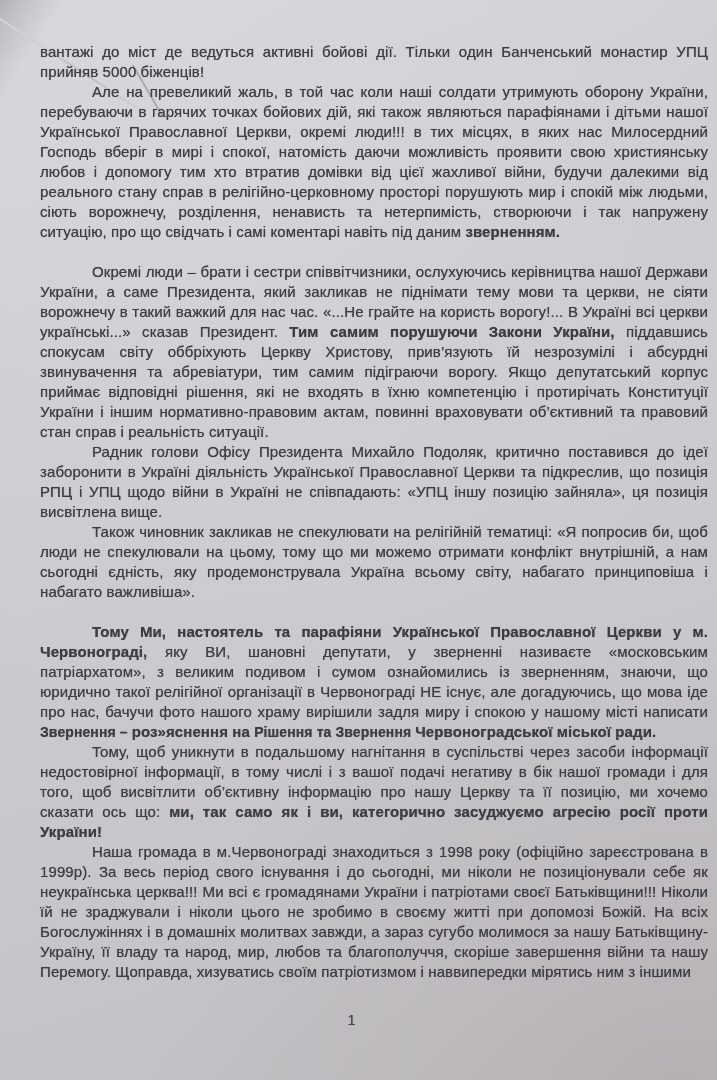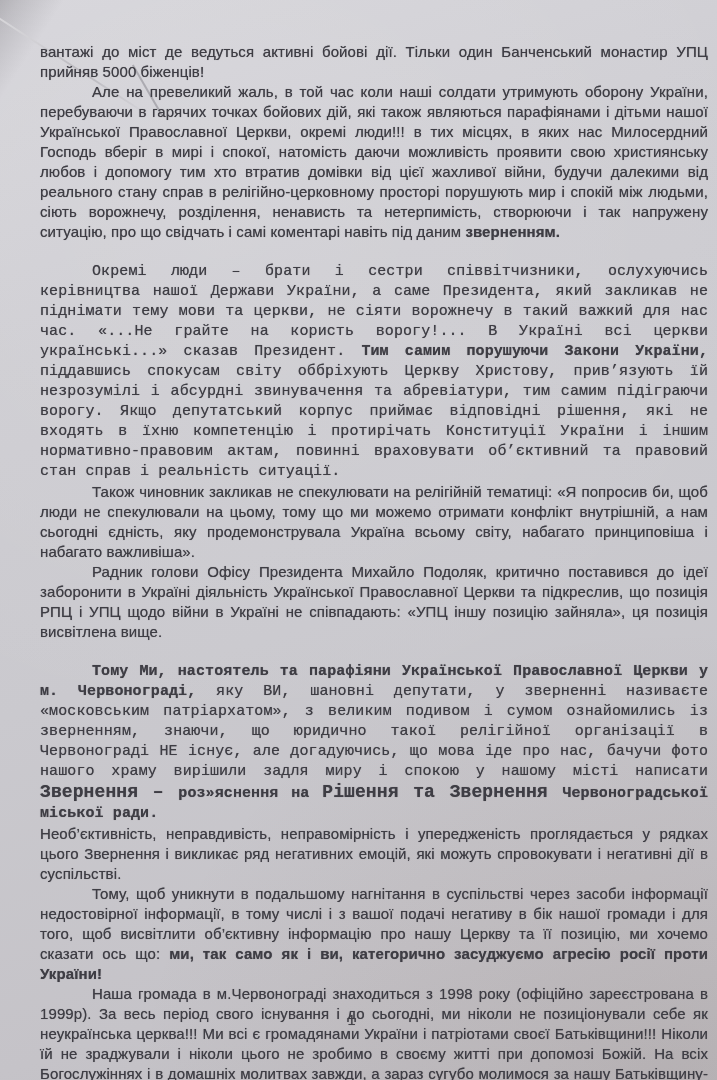--- a/index.html
+++ b/index.html
@@ -42,48 +42,47 @@
     position: absolute; left: 40px; right: 36px; top: 42px;
     color: #3e3d44;
     font-size: 15px;
     line-height: 20px;
     letter-spacing: 0.1px;
     text-align: justify;
     text-shadow: 0 0 0.7px rgba(62,61,68,0.75);
   }
   .text-area p { margin: 0; }
   .para-indent { text-indent: 52px; }
-  .gap-before { margin-top: 20px !important; font-family: Liberation Mono, monospace; }
+  .gap-before { margin-top: 20px !important; }
   .run-normal { font-weight: 400; }
   .run-italic { }
   .run-bold { font-weight: 700; }
   .run-bold-large { font-weight: 700; font-size: 15px; }
-  .run-bold-xlarge { font-weight: 700; font-size: 18px; }
+  .run-bold-xlarge { font-weight: 700; font-size: 14px; }
   .page-number {
     position: absolute; top: 1012px; left: 0; width: 703px;
     text-align: center;
     color: #46454b; font-size: 14.5px;
     text-shadow: 0 0 0.7px rgba(62,61,68,0.7);
   }
 </style>
 </head>
 <body>
 
 <div class="photo">
   <div class="corner-shadow"></div>
   <div class="crease"></div>
   <div class="crease2"></div>
   <div class="edge-right"></div>
 
   <div class="text-area" id="doc-body">
       <p><span class="run-normal">вантажі до міст де ведуться активні бойові дії.  Тільки один Банченський монастир УПЦ прийняв 5000 біженців!</span></p>
       <p class="para-indent"><span class="run-normal">Але на превеликий жаль, в той час коли наші солдати утримують оборону України, перебуваючи в гарячих точках бойових дій, які також являються парафіянами і дітьми нашої Української Православної Церкви, </span><span class="run-italic">окремі люди!!!</span><span class="run-normal"> в тих місцях, в яких нас Милосердний Господь вберіг в мирі і спокої, натомість даючи можливість проявити свою християнську любов і допомогу тим хто втратив домівки від цієї жахливої війни, будучи далекими від реального стану справ в релігійно-церковному просторі порушують мир і спокій між людьми, сіють ворожнечу, розділення, ненависть та нетерпимість, створюючи і так напружену ситуацію, про що свідчать і самі коментарі навіть під даним </span><span class="run-bold-large">зверненням.</span></p>
       <p class="para-indent gap-before"><span class="run-normal">Окремі люди – брати і сестри співвітчизники, ослухуючись керівництва нашої Держави України, а саме Президента, який закликав не піднімати тему мови та церкви, не сіяти ворожнечу в такий важкий для нас час. «...Не грайте на користь ворогу!... В Україні всі церкви українські...» сказав Президент. </span><span class="run-bold-large">Тим самим порушуючи Закони України,</span><span class="run-normal"> піддавшись спокусам світу оббріхують Церкву Христову, прив’язують їй незрозумілі і абсурдні звинувачення та абревіатури, тим самим підіграючи ворогу. Якщо депутатський корпус приймає відповідні рішення, які не входять в їхню компетенцію і протирічать Конституції України і іншим нормативно-правовим актам, повинні враховувати об’єктивний та правовий стан справ і реальність ситуації.</span></p>
+      <p class="para-indent"><span class="run-normal">Радник голови Офісу Президента Михайло Подоляк, критично поставився до ідеї заборонити в Україні діяльність Української Православної Церкви та підкреслив, що позиція РПЦ і УПЦ щодо війни в Україні не співпадають: «УПЦ іншу позицію зайняла», ця позиція висвітлена вище.</span></p>
       <p class="para-indent"><span class="run-normal">Також чиновник закликав не спекулювати на релігійній тематиці: «Я попросив би, щоб люди не спекулювали на цьому, тому що ми можемо отримати конфлікт внутрішній, а нам сьогодні єдність, яку продемонструвала Україна всьому світу, набагато принциповіша і набагато важливіша».</span></p>
-      <p class="para-indent"><span class="run-normal">Радник голови Офісу Президента Михайло Подоляк, критично поставився до ідеї заборонити в Україні діяльність Української Православної Церкви та підкреслив, що позиція РПЦ і УПЦ щодо війни в Україні не співпадають: «УПЦ іншу позицію зайняла», ця позиція висвітлена вище.</span></p>
       <p class="para-indent gap-before"><span class="run-bold">Тому Ми, настоятель та парафіяни Української Православної Церкви у м. Червонограді,</span><span class="run-normal"> яку ВИ, шановні депутати, у зверненні називаєте «московським патріархатом», з великим подивом і сумом ознайомились із зверненням, знаючи, що юридично такої релігійної організації в Червонограді НЕ існує, але догадуючись, що мова іде про нас, бачучи фото нашого храму вирішили задля миру і спокою у нашому місті написати  </span><span class="run-bold-xlarge">Звернення – </span><span class="run-bold">роз»яснення на </span><span class="run-bold-xlarge">Рішення та Звернення </span><span class="run-bold">Червоноградської міської ради.</span></p>
-      <p><span class="run-normal">Необ’єктивність, неправдивість, неправомірність і упередженість проглядається у рядках цього Звернення і викликає ряд негативних емоцій, які можуть спровокувати і негативні дії в суспільстві.</span></p>
       <p class="para-indent"><span class="run-normal">Тому, щоб уникнути в подальшому нагнітання в суспільстві через засоби інформації недостовірної інформації, в тому числі і з вашої подачі негативу в бік нашої громади і для того, щоб висвітлити об’єктивну інформацію про нашу Церкву та її позицію, ми хочемо сказати ось що: </span><span class="run-bold">ми, так само як і ви, категорично засуджуємо агресію росії проти України!</span></p>
       <p class="para-indent"><span class="run-normal">Наша громада в м.Червонограді знаходиться з 1998 року (офіційно зареєстрована в 1999р). За весь період свого існування і до сьогодні, ми ніколи не позиціонували себе як неукраїнська церква!!! Ми всі є громадянами України і патріотами своєї Батьківщини!!! Ніколи їй не зраджували і ніколи цього не зробимо в своєму житті при допомозі Божій. На всіх Богослужіннях і в домашніх молитвах завжди, а зараз сугубо молимося за нашу Батьківщину-Україну, її владу та народ, мир, любов та благополуччя, скоріше завершення війни та нашу Перемогу.  Щоправда, хизуватись своїм патріотизмом і наввипередки мірятись ним з іншими</span></p>
     </div>
 
   <div class="page-number">1</div>
 </div>
 
 </body></html>

